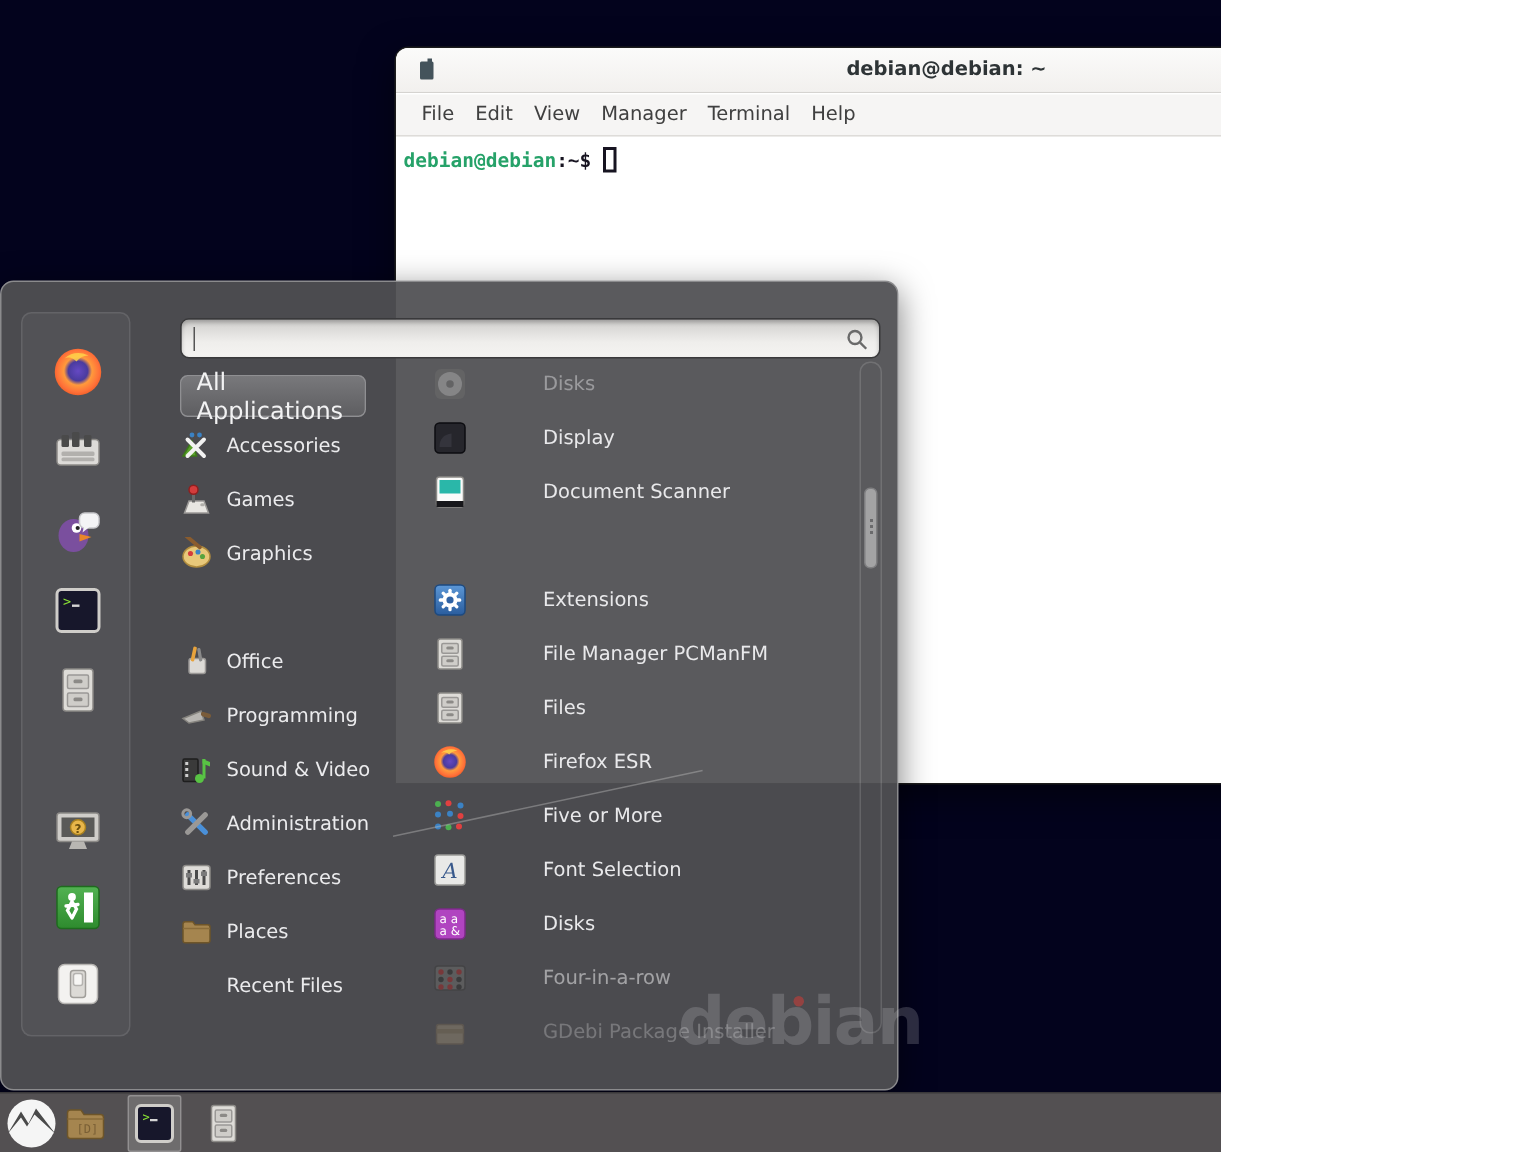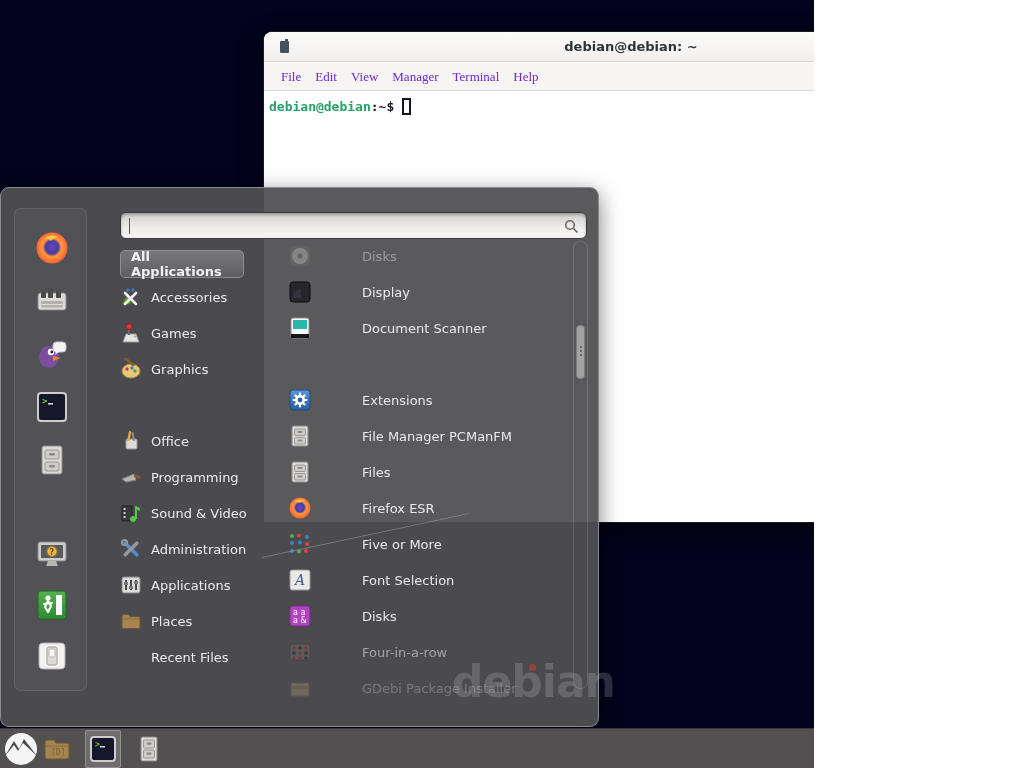--- a/index.html
+++ b/index.html
@@ -24,21 +24,21 @@
   .winbtn { position:absolute; top:8px; width:14px; height:14px; }
   #btn-min  { right:92px; } #btn-max { right:57px; } #btn-close { right:22px; }
   #btn-min:before { content:""; position:absolute; left:3px; top:7px; width:7px; height:2px; background:#45535a; }
   #btn-max:before { content:""; position:absolute; left:3px; top:3px; width:8px; height:8px; border:2px solid #45535a; }
   #btn-close:before,#btn-close:after { content:""; position:absolute; left:2px; top:6px;
     width:10px; height:2.4px; background:#45535a; }
   #btn-close:before{ transform:rotate(45deg);} #btn-close:after{ transform:rotate(-45deg);}
   #term-menubar { position:absolute; left:0; top:31px; right:0; height:28px;
     background:#f6f5f4; border-bottom:1px solid #dedcd9;
     display:flex; align-items:center; padding-left:10px; }
-  .term-menu-item { font-size:13px; color:#6d28d9; padding:4px 7px;font-family:Liberation Serif, serif; }
+  .term-menu-item { font-size:13px; color:#404040; padding:4px 7px; }
   #term-content { position:absolute; left:1px; top:60px; right:1px; bottom:0;
     background:#ffffff; font-family:"DejaVu Sans Mono", monospace;
     font-size:13px; padding:6px 4px; }
   #prompt-user { color:#26a269; font-weight:bold; }
   #prompt-suffix { color:#171421; font-weight:bold; }
   #term-cursor { display:inline-block; width:9px; height:17px;
     border:2px solid #171421; vertical-align:-4px; margin-left:8px; }
   #term-scrollbar { position:absolute; right:2px; top:62px; bottom:3px; width:13px;
     background:#fbfbfa; }
   #term-scroll-thumb { position:absolute; right:3px; top:1px; bottom:1px; width:8px;
@@ -71,21 +71,21 @@
   #search-mag { position:absolute; right:7px; top:6px; }
 
   .cat-row { position:absolute; left:119px; width:150px; height:30px;
     display:flex; align-items:center; }
   .cat-icon { width:22px; height:22px; margin-right:9px; flex:none; }
   .cat-label { font-size:13px; color:#ebebed; white-space:nowrap; }
   #cat-all { position:absolute; left:119px; top:62px; width:124px; height:28px;
     border-radius:5px; border:1px solid #8f8f92;
     background:linear-gradient(#78787b,#5e5e61);
     display:flex; align-items:center; padding-left:10px; }
-  #cat-all span { font-size:13px; color:#f2f2f3;font-weight:bold; }
+  #cat-all span { font-size:16px; color:#f2f2f3; }
   .cat-noicon { margin-left:31px; }
 
   .app-row { position:absolute; left:287px; width:290px; height:30px;
     display:flex; align-items:center;gap:40px; }
   .app-icon { width:24px; height:24px; margin-right:10px; flex:none; }
   .app-label { font-size:13px; color:#e9e9eb; white-space:nowrap; }
   .dim-45 { opacity:.45; } .dim-55 { opacity:.55; } .dim-28 { opacity:.28; }
 
   #apps-scroll-track { position:absolute; left:572px; top:53px; width:15px; height:448px;
     border:1px solid rgba(255,255,255,.14); border-radius:7px; }
@@ -318,21 +318,21 @@
     <div class="cat-row" style="top:382px">
       <svg class="cat-icon" viewBox="0 0 22 22">
         <rect x="2" y="3" width="18" height="16" rx="2" fill="#dedcd8" stroke="#8c8a87"></rect>
         <rect x="5" y="6" width="2" height="10" fill="#4a4a4a"></rect>
           <rect x="4" y="8" width="4" height="3" fill="#7a7a7a"></rect>
         <rect x="10" y="6" width="2" height="10" fill="#4a4a4a"></rect>
           <rect x="9" y="12" width="4" height="3" fill="#7a7a7a"></rect>
         <rect x="15" y="6" width="2" height="10" fill="#4a4a4a"></rect>
           <rect x="14" y="7" width="4" height="3" fill="#7a7a7a"></rect>
       </svg>
-      <span class="cat-label">Applications</span>
+      <span class="cat-label">Preferences</span>
     </div>
     <div class="cat-row" style="top:418px">
       <svg class="cat-icon" viewBox="0 0 22 22">
         <path d="M2 6 L2 17 Q2 18.5 3.5 18.5 L18.5 18.5 Q20 18.5 20 17 L20 8 Q20 6.5 18.5 6.5 L10 6.5 L8.5 4.5 L3.5 4.5 Q2 4.5 2 6Z" fill="#a5854f" stroke="#6e5529"></path>
         <path d="M2 9 L20 9" stroke="#8a6c3a"></path>
       </svg>
       <span class="cat-label">Places</span>
     </div>
     <div class="cat-row" style="top:454px">
       <span class="cat-label cat-noicon">Recent Files</span>

